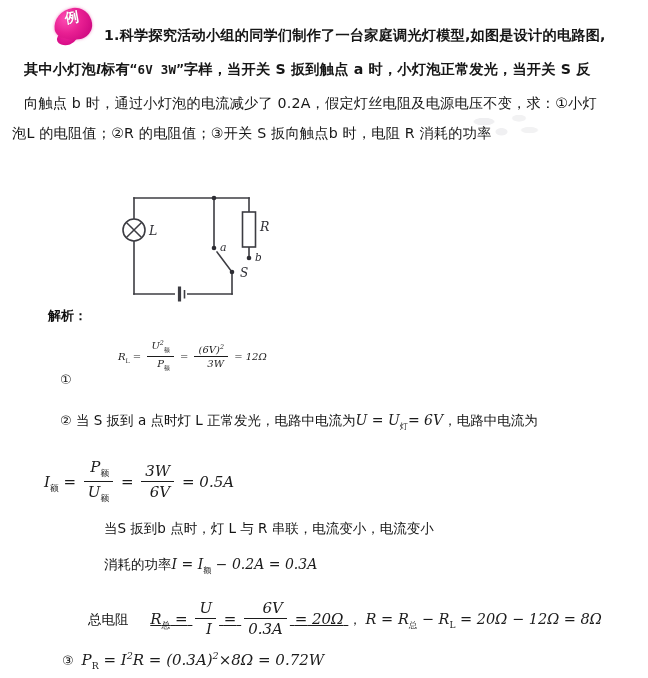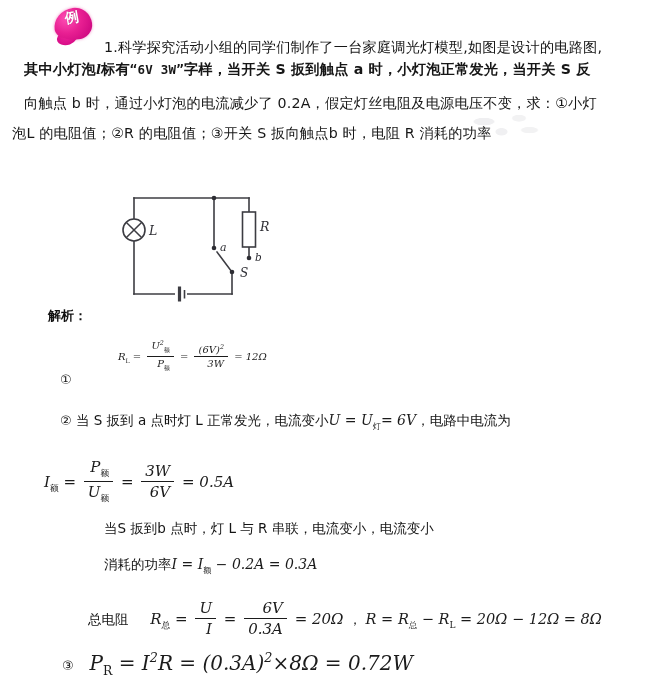--- a/index.html
+++ b/index.html
@@ -75,21 +75,21 @@
   }
 
   .stmt-line {
     font-size: 14.2px;
     line-height: 34px;
     color: #161616;
     letter-spacing: .2px;
     white-space: nowrap;
     font-family: "DejaVu Sans", "Liberation Sans", sans-serif;
   }
-  .stmt-line.l1 { position: absolute; left: 104px; top: 30px; font-weight: normal; }
+  .stmt-line.l1 { position: absolute; left: 104px; top: 18px; font-weight: bold; }
   .stmt-line.l2 { position: absolute; left: 24px; top: 52px; font-weight: bold; }
   .stmt-line.l3 { position: absolute; left: 24px; top: 86px; }
   .stmt-line.l4 { position: absolute; left: 12px; top: 116px; }
 
   .mono-sm {
     font-family: "DejaVu Sans Mono", monospace;
     font-size: 12.5px;
   }
   .ital-l {
     font-family: "DejaVu Serif", serif;
@@ -269,21 +269,21 @@
     <span class="den">3W</span>
   </span>
   <span>=</span>
   <span>12Ω</span>
 </div>
 
 <div class="row circ-num" id="mark1">①</div>
 
 <div class="row cn" id="line2">
   <span class="circ-num">②</span>
-  <span>当 S 扳到 a 点时灯 L 正常发光，电流变小</span><span class="eq inline-eq"><span>U = U</span><sub class="sub-cn">灯</sub><span>= 6V</span></span><span>，电路中电流为</span>
+  <span>当 S 扳到 a 点时灯 L 正常发光，电路中电流为</span><span class="eq inline-eq"><span>U = U</span><sub class="sub-cn">灯</sub><span>= 6V</span></span><span>，电路中电流为</span>
 </div>
 
 <div class="row eq" id="eq2">
   <span>I</span><sub class="sub-cn">额</sub>
   <span>=</span>
   <span class="frac">
     <span class="num"><span>P</span><sub class="sub-cn">额</sub></span>
     <span class="den"><span>U</span><sub class="sub-cn">额</sub></span>
   </span>
   <span>=</span>
@@ -296,34 +296,34 @@
 </div>
 
 <div class="row cn" id="line3">当S 扳到b 点时，灯 L 与 R 串联，电流变小，电流变小</div>
 
 <div class="row cn" id="line4">
   <span>消耗的功率</span><span class="eq inline-eq"><span>I = I</span><sub class="sub-cn">额</sub> <span>− 0.2A = 0.3A</span></span>
 </div>
 
 <div class="row" id="line5">
   <span class="cn">总电阻</span>
-  <span class="eq" style="font-size:15px; margin-left:18px;">
+  <span class="eq" style="font-size:15px; margin-left:18px;text-decoration:underline;">
     <span>R</span><sub class="sub-cn">总</sub>
     <span>=</span>
     <span class="frac">
       <span class="num">U</span>
       <span class="den">I</span>
     </span>
     <span>=</span>
     <span class="frac">
       <span class="num">6V</span>
       <span class="den">0.3A</span>
     </span>
     <span>=</span>
     <span>20Ω</span>
   </span><span class="cn">，</span>
   <span class="eq" style="font-size:14.5px;"><span>R = R</span><sub class="sub-cn">总</sub> <span>− R</span><sub>L</sub> <span>= 20Ω − 12Ω = 8Ω</span></span>
 </div>
 
 <div class="row" id="line6">
   <span class="circ-num">③</span>
-  <span class="eq" style="font-size:20px; margin-left:12px;"><span>P</span><sub>R</sub> <span>= I</span><sup>2</sup><span>R = (0.3A)</span><sup>2</sup><span>×8Ω = 0.72W</span></span>
+  <span class="eq" style="font-size:15px; margin-left:4px;"><span>P</span><sub>R</sub> <span>= I</span><sup>2</sup><span>R = (0.3A)</span><sup>2</sup><span>×8Ω = 0.72W</span></span>
 </div>
 
 </body></html>

